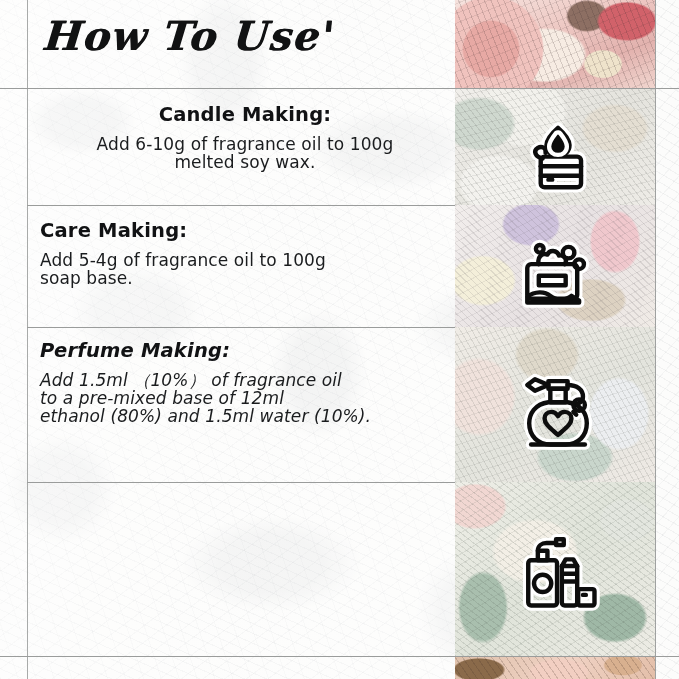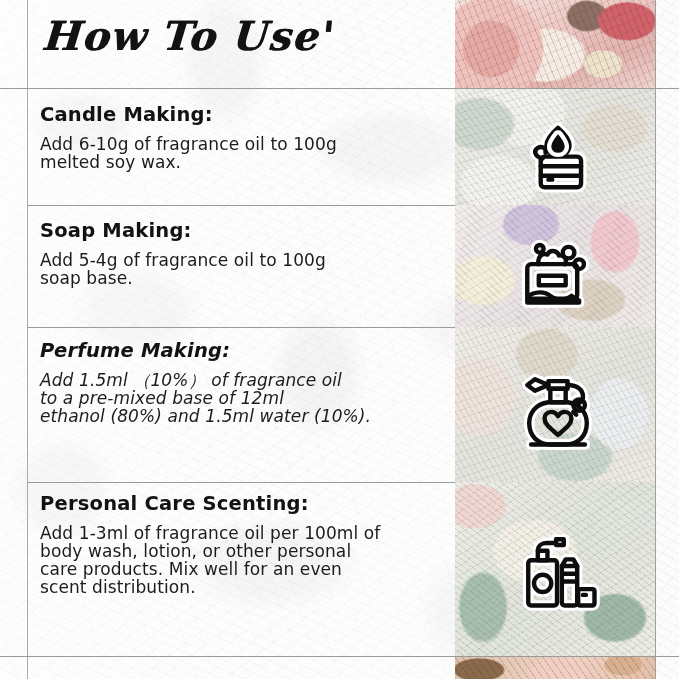--- a/index.html
+++ b/index.html
@@ -246,46 +246,39 @@
   <div class="vline"></div>
 
   <div class="rule rule-full" style="top:88px;"></div>
   <div class="rule rule-inner" style="top:205px;"></div>
   <div class="rule rule-inner" style="top:327px;"></div>
   <div class="rule rule-inner" style="top:482px;"></div>
   <div class="rule rule-full" style="top:656px;"></div>
 
   <div class="title">How To Use'</div>
 
-  <div class="section" style="top:103px;">
+  <div class="section" style="top:103px;text-align:center;">
     <div class="sec-head">Candle Making:</div>
     <div class="sec-body">Add 6-10g of fragrance oil to 100g
 melted soy wax.</div>
   </div>
 
   <div class="section" style="top:219px;">
-    <div class="sec-head">Soap Making:</div>
+    <div class="sec-head">Care Making:</div>
     <div class="sec-body">Add 5-4g of fragrance oil to 100g
 soap base.</div>
   </div>
 
   <div class="section" style="top:339px;font-style:italic;">
     <div class="sec-head">Perfume Making:</div>
     <div class="sec-body">Add 1.5ml （10%） of fragrance oil
 to a pre-mixed base of 12ml
 ethanol (80%) and 1.5ml water (10%).</div>
   </div>
 
-  <div class="section" style="top:492px;">
-    <div class="sec-head">Personal Care Scenting:</div>
-    <div class="sec-body">Add 1-3ml of fragrance oil per 100ml of
-body wash, lotion, or other personal
-care products. Mix well for an even
-scent distribution.</div>
-  </div>
 
   <div class="icon-wrap" style="top:99px;">
     <svg viewBox="0 0 100 100" aria-hidden="true">
       <g class="icon-halo">
         <path d="M50 30 C42 37 38 42 38 48 C38 55 43 59 50 59 C57 59 62 55 62 48 C62 42 58 37 50 30 Z"></path>
         <path d="M36 60 H70 A4 4 0 0 1 74 64 V88 A4 4 0 0 1 70 92 H36 A4 4 0 0 1 32 88 V64 A4 4 0 0 1 36 60 Z"></path>
         <path d="M32 70 H74"></path>
         <path d="M32 80 H74"></path>
         <path d="M34 62 C26 60 24 54 29 51 C33 48.5 38 51 37 56"></path>
         <path d="M40 84 L44 84"></path>

